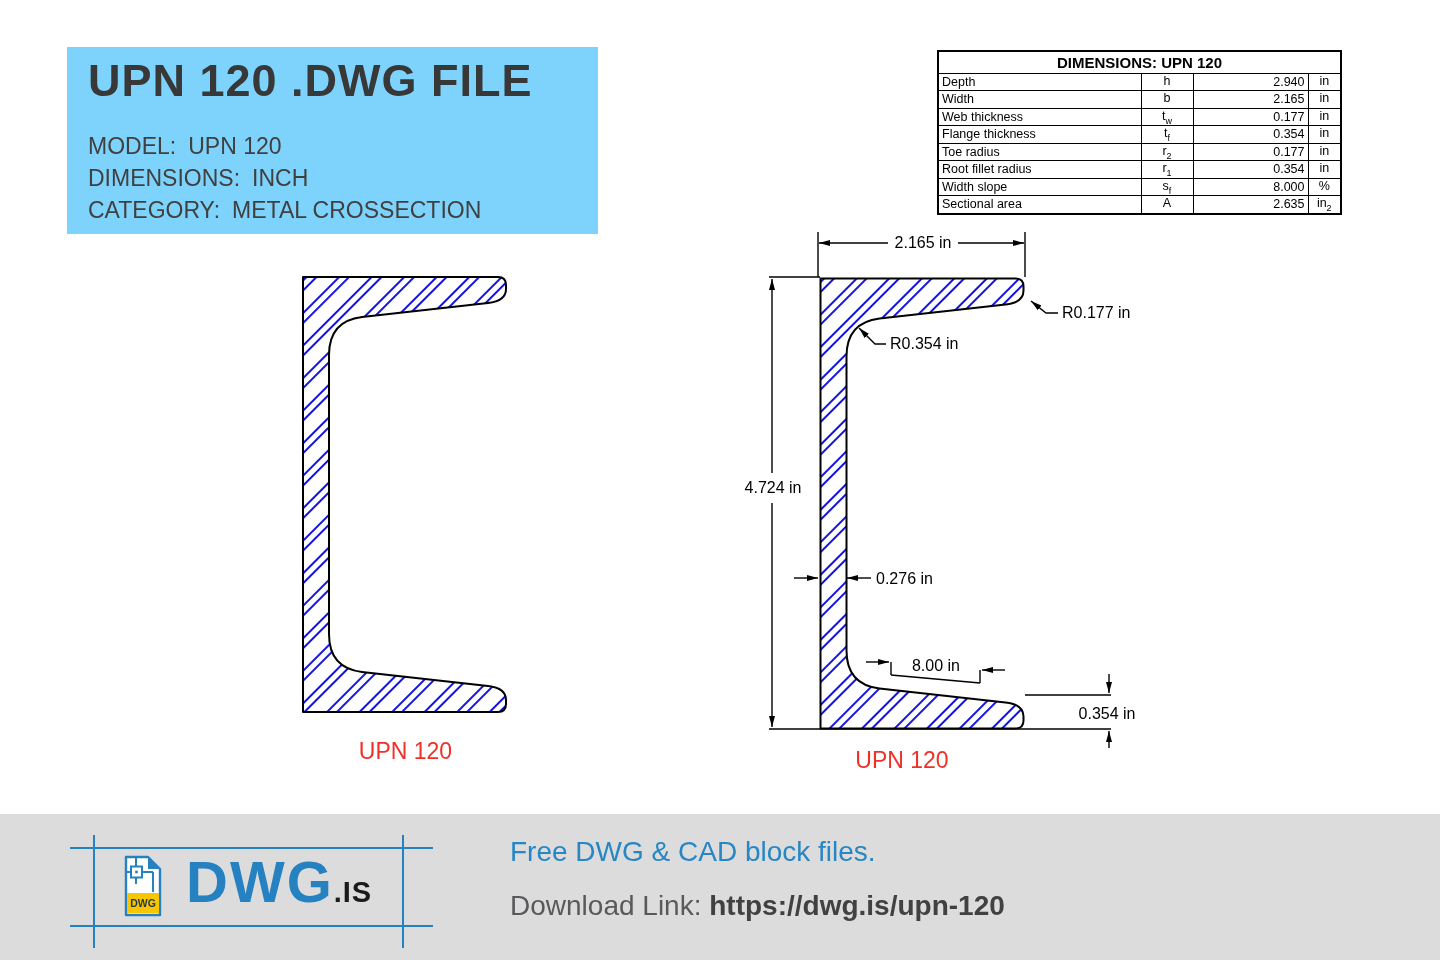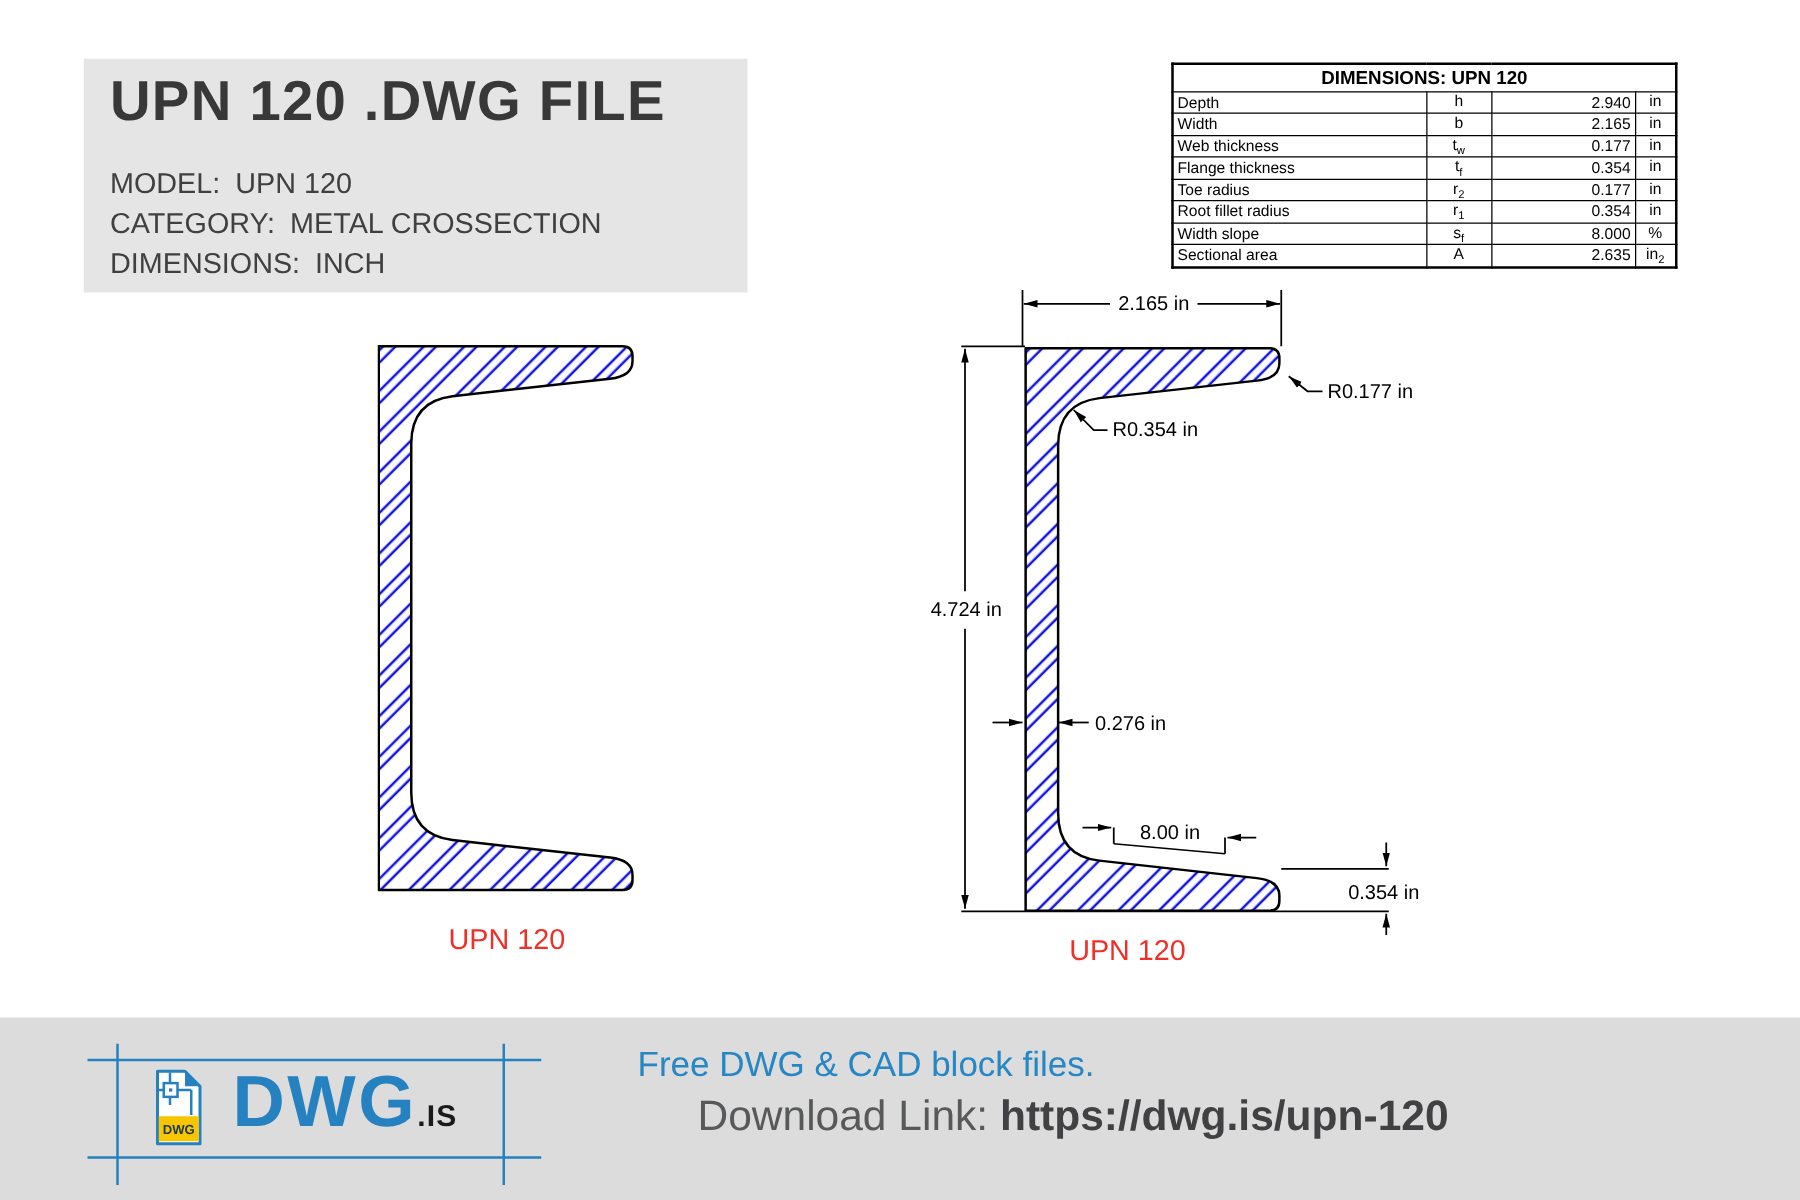--- a/index.html
+++ b/index.html
@@ -1,20 +1,20 @@
 <!DOCTYPE html>
 <html><head>
 <meta charset="utf-8">
 <style>
   * { margin:0; padding:0; box-sizing:border-box; }
   html,body { width:1440px; height:960px; background:#ffffff; font-family:"Liberation Sans", sans-serif; }
   #page { position:relative; width:1440px; height:960px; overflow:hidden; background:#fff; }
 
   
-  .header-box { position:absolute; left:67px; top:47px; width:531px; height:187px; background:#e5e5e5; }
+  .header-box { position:absolute; left:67px; top:47px; width:531px; height:187px; background:#7dd3fc; }
   .header-title { position:absolute; left:21px; top:8px; font-size:45px; font-weight:700; color:#383838; letter-spacing:1px; white-space:nowrap; }
   .header-meta { position:absolute; left:21px; top:83px; font-size:23px; color:#404040; line-height:32px; }
   .meta-line { white-space:nowrap; }
   .meta-label { font-weight:500; }
   .meta-value { margin-left:12px; }
 
   
   .dims-table { position:absolute; left:937px; top:50px; border-collapse:collapse; table-layout:fixed; background:#fff; }
   .dims-table, .dims-table td, .dims-table th { border:1.5px solid #000; }
   .dims-table { border-width:2px; }
@@ -30,41 +30,41 @@
   .svg-abs { position:absolute; }
   .section-label { position:absolute; text-align:center; font-size:23px; color:#f03028; white-space:nowrap; }
   .dim-text { font-size:16px; fill:#000; font-family:"Liberation Sans", sans-serif; }
 
   
   .footer { position:absolute; left:0; top:814px; width:1440px; height:146px; background:#dcdcdc; }
   .cross-line { position:absolute; background:#2581c0; }
   .logo-icon { position:absolute; left:123px; top:41px; }
   .logo-wordmark { position:absolute; left:186px; top:34px; display:flex; align-items:baseline; }
   .logo-big { font-size:58px; font-weight:700; color:#2581c0; letter-spacing:2px; }
-  .logo-small { font-size:24px; font-weight:700; color:#1a1a1a; letter-spacing:1px; }
+  .logo-small { font-size:29px; font-weight:700; color:#1a1a1a; letter-spacing:1px; }
   .footer-headline { position:absolute; left:510px; top:22px; font-size:28px; color:#2786c4; white-space:nowrap; }
-  .footer-download { position:absolute; left:510px; top:60px; font-size:34px; color:#58595b; white-space:nowrap;margin-left:48px; }
+  .footer-download { position:absolute; left:510px; top:76px; font-size:28px; color:#58595b; white-space:nowrap; }
   .footer-url { font-weight:700; color:#414042; text-decoration:none; }
 </style>
 </head>
 <body>
 
 <div id="page">
 
   <div class="header-box">
     <div class="header-title">UPN 120 .DWG FILE</div>
     <div class="header-meta">
       <div class="meta-line">
         <span class="meta-label">MODEL:</span><span class="meta-value">UPN 120</span>
       </div>
       <div class="meta-line">
-        <span class="meta-label">CATEGORY:</span><span class="meta-value">METAL CROSSECTION</span>
+        <span class="meta-label">DIMENSIONS:</span><span class="meta-value">INCH</span>
       </div>
       <div class="meta-line">
-        <span class="meta-label">DIMENSIONS:</span><span class="meta-value">INCH</span>
+        <span class="meta-label">CATEGORY:</span><span class="meta-value">METAL CROSSECTION</span>
       </div>
     </div>
   </div>
 
   <table class="dims-table">
     <tbody>
         <tr>
       <th colspan="4">DIMENSIONS: UPN 120</th>
     </tr>
     <tr>

